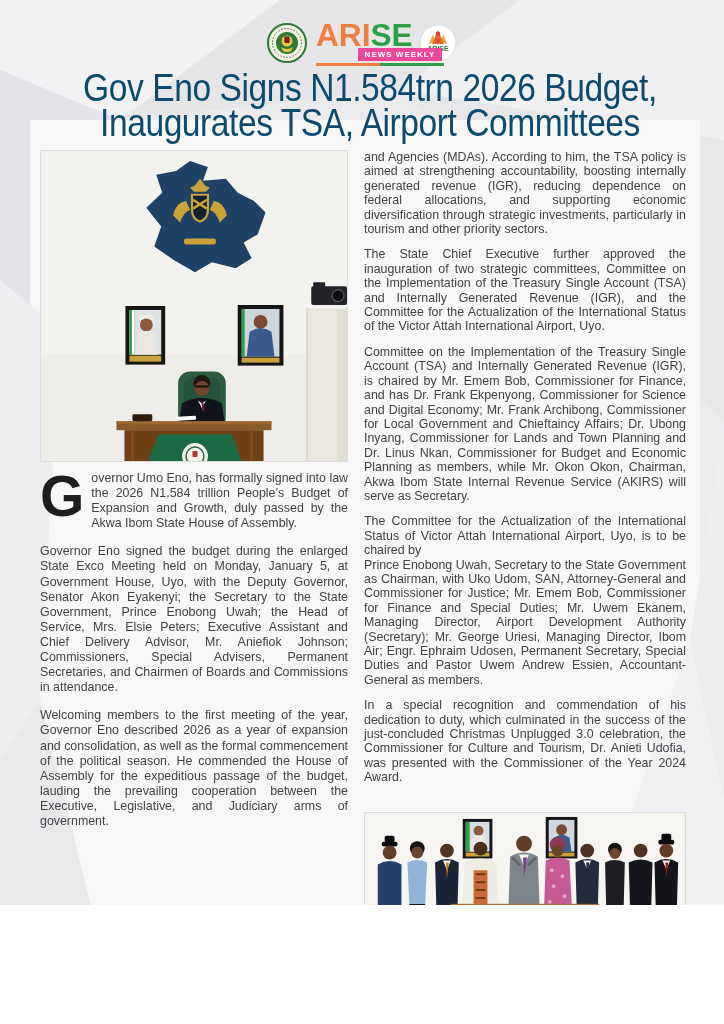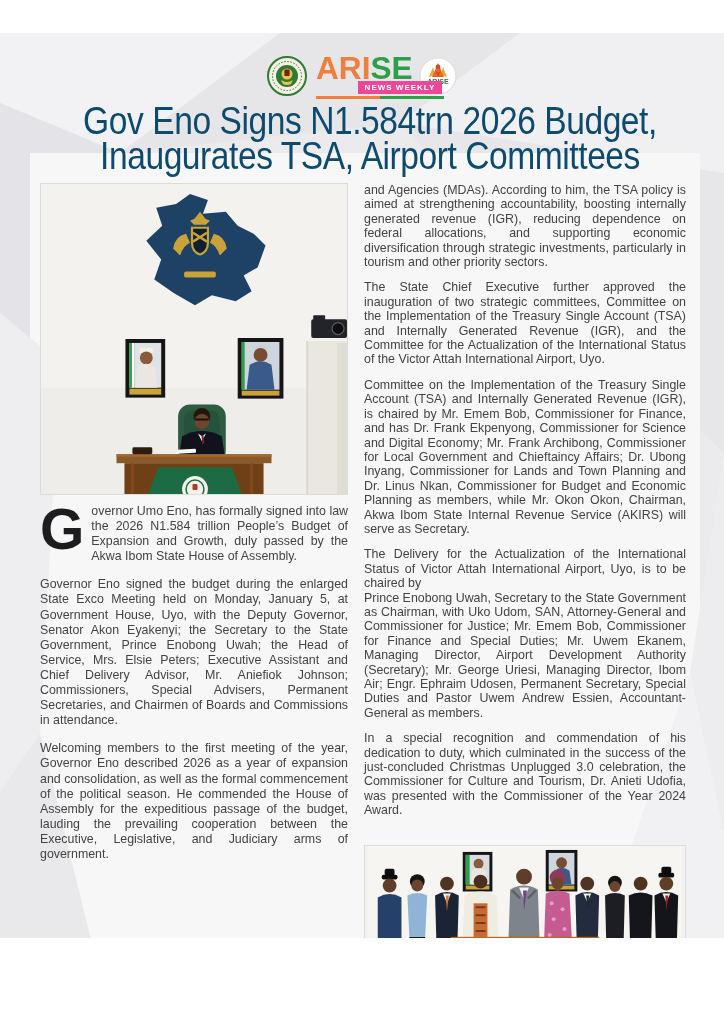--- a/index.html
+++ b/index.html
@@ -1,20 +1,19 @@
 <!DOCTYPE html>
 <html><head>
 <meta charset="utf-8">
 <style>
   html,body{margin:0;padding:0;}
   .page{
     position:relative;width:724px;height:905px;overflow:hidden;
     background:#ebebed;
     font-family:"Liberation Sans", sans-serif;
-    margin-top:33px;
   }
   .bg-facets{position:absolute;inset:0;}
   
   .logo-row{
     position:absolute;top:21px;left:0;right:0;
     display:flex;justify-content:center;align-items:flex-start;gap:9px;
   }
   .seal-logo{width:40px;height:40px;margin-top:2px;}
   .wordmark-block{position:relative;height:48px;}
   .wordmark{
@@ -198,21 +197,21 @@
         <p class="body-para">Governor Eno signed the budget during the enlarged State Exco Meeting held on Monday, January 5, at Government House, Uyo, with the Deputy Governor, Senator Akon Eyakenyi; the Secretary to the State Government, Prince Enobong Uwah; the Head of Service, Mrs. Elsie Peters; Executive Assistant and Chief Delivery Advisor, Mr. Aniefiok Johnson; Commissioners, Special Advisers, Permanent Secretaries, and Chairmen of Boards and Commissions in attendance.</p>
         <p class="body-para">Welcoming members to the first meeting of the year, Governor Eno described 2026 as a year of expansion and consolidation, as well as the formal commencement of the political season. He commended the House of Assembly for the expeditious passage of the budget, lauding the prevailing cooperation between the Executive, Legislative, and Judiciary arms of government.</p>
       </div>
   </div>
 
   <div class="col-right">
     <div class="para-list">
         <p class="body-para">and Agencies (MDAs). According to him, the TSA policy is aimed at strengthening accountability, boosting internally generated revenue (IGR), reducing dependence on federal allocations, and supporting economic diversification through strategic investments, particularly in tourism and other priority sectors.</p>
         <p class="body-para">The State Chief Executive further approved the inauguration of two strategic committees, Committee on the Implementation of the Treasury Single Account (TSA) and Internally Generated Revenue (IGR), and the Committee for the Actualization of the International Status of the Victor Attah International Airport, Uyo.</p>
         <p class="body-para">Committee on the Implementation of the Treasury Single Account (TSA) and Internally Generated Revenue (IGR), is chaired by Mr. Emem Bob, Commissioner for Finance, and has Dr. Frank Ekpenyong, Commissioner for Science and Digital Economy; Mr. Frank Archibong, Commissioner for Local Government and Chieftaincy Affairs; Dr. Ubong Inyang, Commissioner for Lands and Town Planning and Dr. Linus Nkan, Commissioner for Budget and Economic Planning as members, while Mr. Okon Okon, Chairman, Akwa Ibom State Internal Revenue Service (AKIRS) will serve as Secretary.</p>
-        <p class="body-para">The Delivery for the Actualization of the International Status of Victor Attah International Airport, Uyo, is to be chaired by</p>
+        <p class="body-para">The Committee for the Actualization of the International Status of Victor Attah International Airport, Uyo, is to be chaired by</p>
         <p class="body-para tight">Prince Enobong Uwah, Secretary to the State Government as Chairman, with Uko Udom, SAN, Attorney-General and Commissioner for Justice; Mr. Emem Bob, Commissioner for Finance and Special Duties; Mr. Uwem Ekanem, Managing Director, Airport Development Authority (Secretary); Mr. George Uriesi, Managing Director, Ibom Air; Engr. Ephraim Udosen, Permanent Secretary, Special Duties and Pastor Uwem Andrew Essien, Accountant-General as members.</p>
         <p class="body-para">In a special recognition and commendation of his dedication to duty, which culminated in the success of the just-concluded Christmas Unplugged 3.0 celebration, the Commissioner for Culture and Tourism, Dr. Anieti Udofia, was presented with the Commissioner of the Year 2024 Award.</p>
       </div>
   </div>
 
   <svg class="photo-frame photo2" viewBox="0 0 318 170">
     <rect width="318" height="170" fill="#f6f5f2"></rect>
     <rect y="114" width="318" height="4" fill="#e9e6df"></rect>
     <rect y="118" width="318" height="52" fill="#d9c9ac"></rect>
     <rect y="146" width="318" height="6" fill="#e4d7bf" opacity="0.8"></rect>

